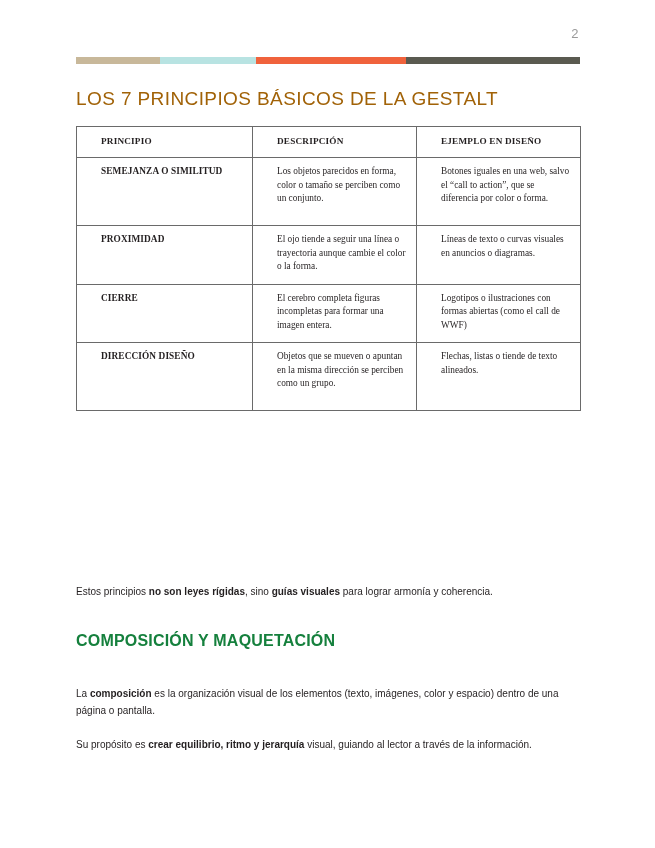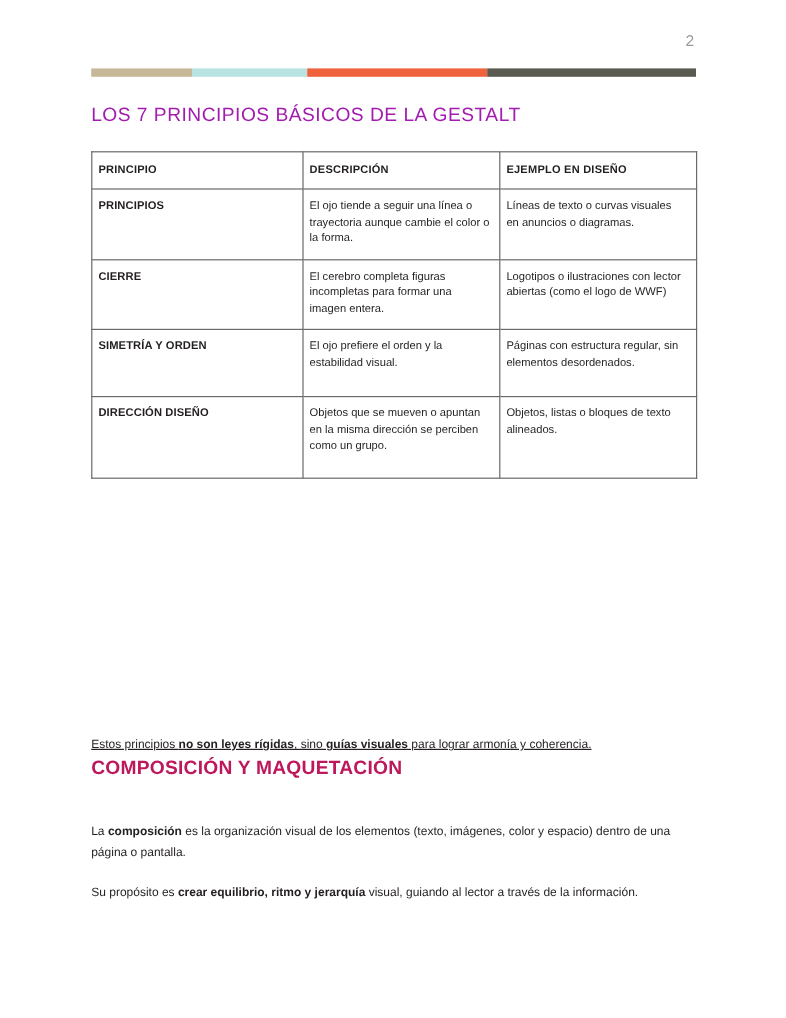--- a/index.html
+++ b/index.html
@@ -37,42 +37,43 @@
     width: 504px;
     height: 7px;
     display: flex;
   }
   .color-bar > div { height: 100%; }
 
   .section-title {
     position: absolute;
     left: 76px;
     top: 88px;
-    font-size: 16px;
+    font-size: 19px;
     letter-spacing: 0.4px;
-    color: #a21caf;
+    color: #a16207;
     font-weight: normal;
     font-family: "Liberation Sans", sans-serif;
   }
 
   table.gestalt {
     position: absolute;
     left: 76px;
     top: 126px;
     width: 504px;
     border-collapse: collapse;
     table-layout: fixed;
   }
   table.gestalt td, table.gestalt th {
     border: 1px solid #6a6a6a;
     vertical-align: top;
-    padding: 7px 8px 10px 5px;
+    padding: 7px 8px 10px 24px;
     font-size: 9.3px;
     line-height: 1.45;
     text-align: left;
+    font-family: Liberation Serif, serif;
   }
   table.gestalt th {
     font-size: 9.2px;
     font-weight: bold;
     letter-spacing: 0.2px;
     padding-bottom: 9px;
     padding-top: 8px;
   }
   table.gestalt col.c1 { width: 176px; }
   table.gestalt col.c2 { width: 164px; }
@@ -93,28 +94,28 @@
   .para {
     position: absolute;
     left: 76px;
     width: 504px;
     font-size: 10px;
     line-height: 1.65;
     color: #231f20;
   }
   .para b { font-weight: bold; }
 
-  .p1 { top: 603px; text-decoration: underline; }
+  .p1 { top: 574px; }
 
   .heading-orange {
     position: absolute;
     left: 76px;
     top: 632px;
     font-size: 16px;
-    color: #be185d;
+    color: #15803d;
     letter-spacing: 0.2px;
     font-weight: bold;
     font-family: "Liberation Sans", sans-serif;
   }
 
   .p2 { top: 676px; }
   .p3 { top: 727px; }
 </style>
 </head>
 <body>
@@ -139,39 +140,39 @@
         <col class="c3">
     </colgroup>
     <thead>
       <tr>
         <th>PRINCIPIO</th>
         <th>DESCRIPCIÓN</th>
         <th>EJEMPLO EN DISEÑO</th>
       </tr>
     </thead>
     <tbody>
+      <tr class="row-1">
+        <td class="principle">SEMEJANZA O SIMILITUD</td>
+        <td>Los objetos parecidos en forma, color o tamaño se perciben como un conjunto.</td>
+        <td>Botones iguales en una web, salvo el “call to action”, que se diferencia por color o forma.</td>
+      </tr>
       <tr class="row-2">
-        <td class="principle">PRINCIPIOS</td>
+        <td class="principle">PROXIMIDAD</td>
         <td>El ojo tiende a seguir una línea o trayectoria aunque cambie el color o la forma.</td>
         <td>Líneas de texto o curvas visuales en anuncios o diagramas.</td>
       </tr>
       <tr class="row-3">
         <td class="principle">CIERRE</td>
         <td>El cerebro completa figuras incompletas para formar una imagen entera.</td>
-        <td>Logotipos o ilustraciones con lector abiertas (como el logo de WWF)</td>
-      </tr>
-      <tr class="row-6">
-        <td class="principle">SIMETRÍA Y ORDEN</td>
-        <td>El ojo prefiere el orden y la estabilidad visual.</td>
-        <td>Páginas con estructura regular, sin elementos desordenados.</td>
+        <td>Logotipos o ilustraciones con formas abiertas (como el call de WWF)</td>
       </tr>
       <tr class="row-7">
         <td class="principle">DIRECCIÓN DISEÑO</td>
         <td>Objetos que se mueven o apuntan en la misma dirección se perciben como un grupo.</td>
-        <td>Objetos, listas o bloques de texto alineados.</td>
+        <td>Flechas, listas o tiende de texto alineados.</td>
       </tr>
     </tbody>
   </table>
 
   <p class="para p1"><span>Estos principios </span><b>no son leyes rígidas</b><span>, sino </span><b>guías visuales</b><span> para lograr armonía y coherencia.</span></p>
 
   <div class="heading-orange">COMPOSICIÓN Y MAQUETACIÓN</div>
 
   <p class="para p2"><span>La </span><b>composición</b><span> es la organización visual de los elementos (texto, imágenes, color y espacio) dentro de una página o pantalla.</span></p>
 

